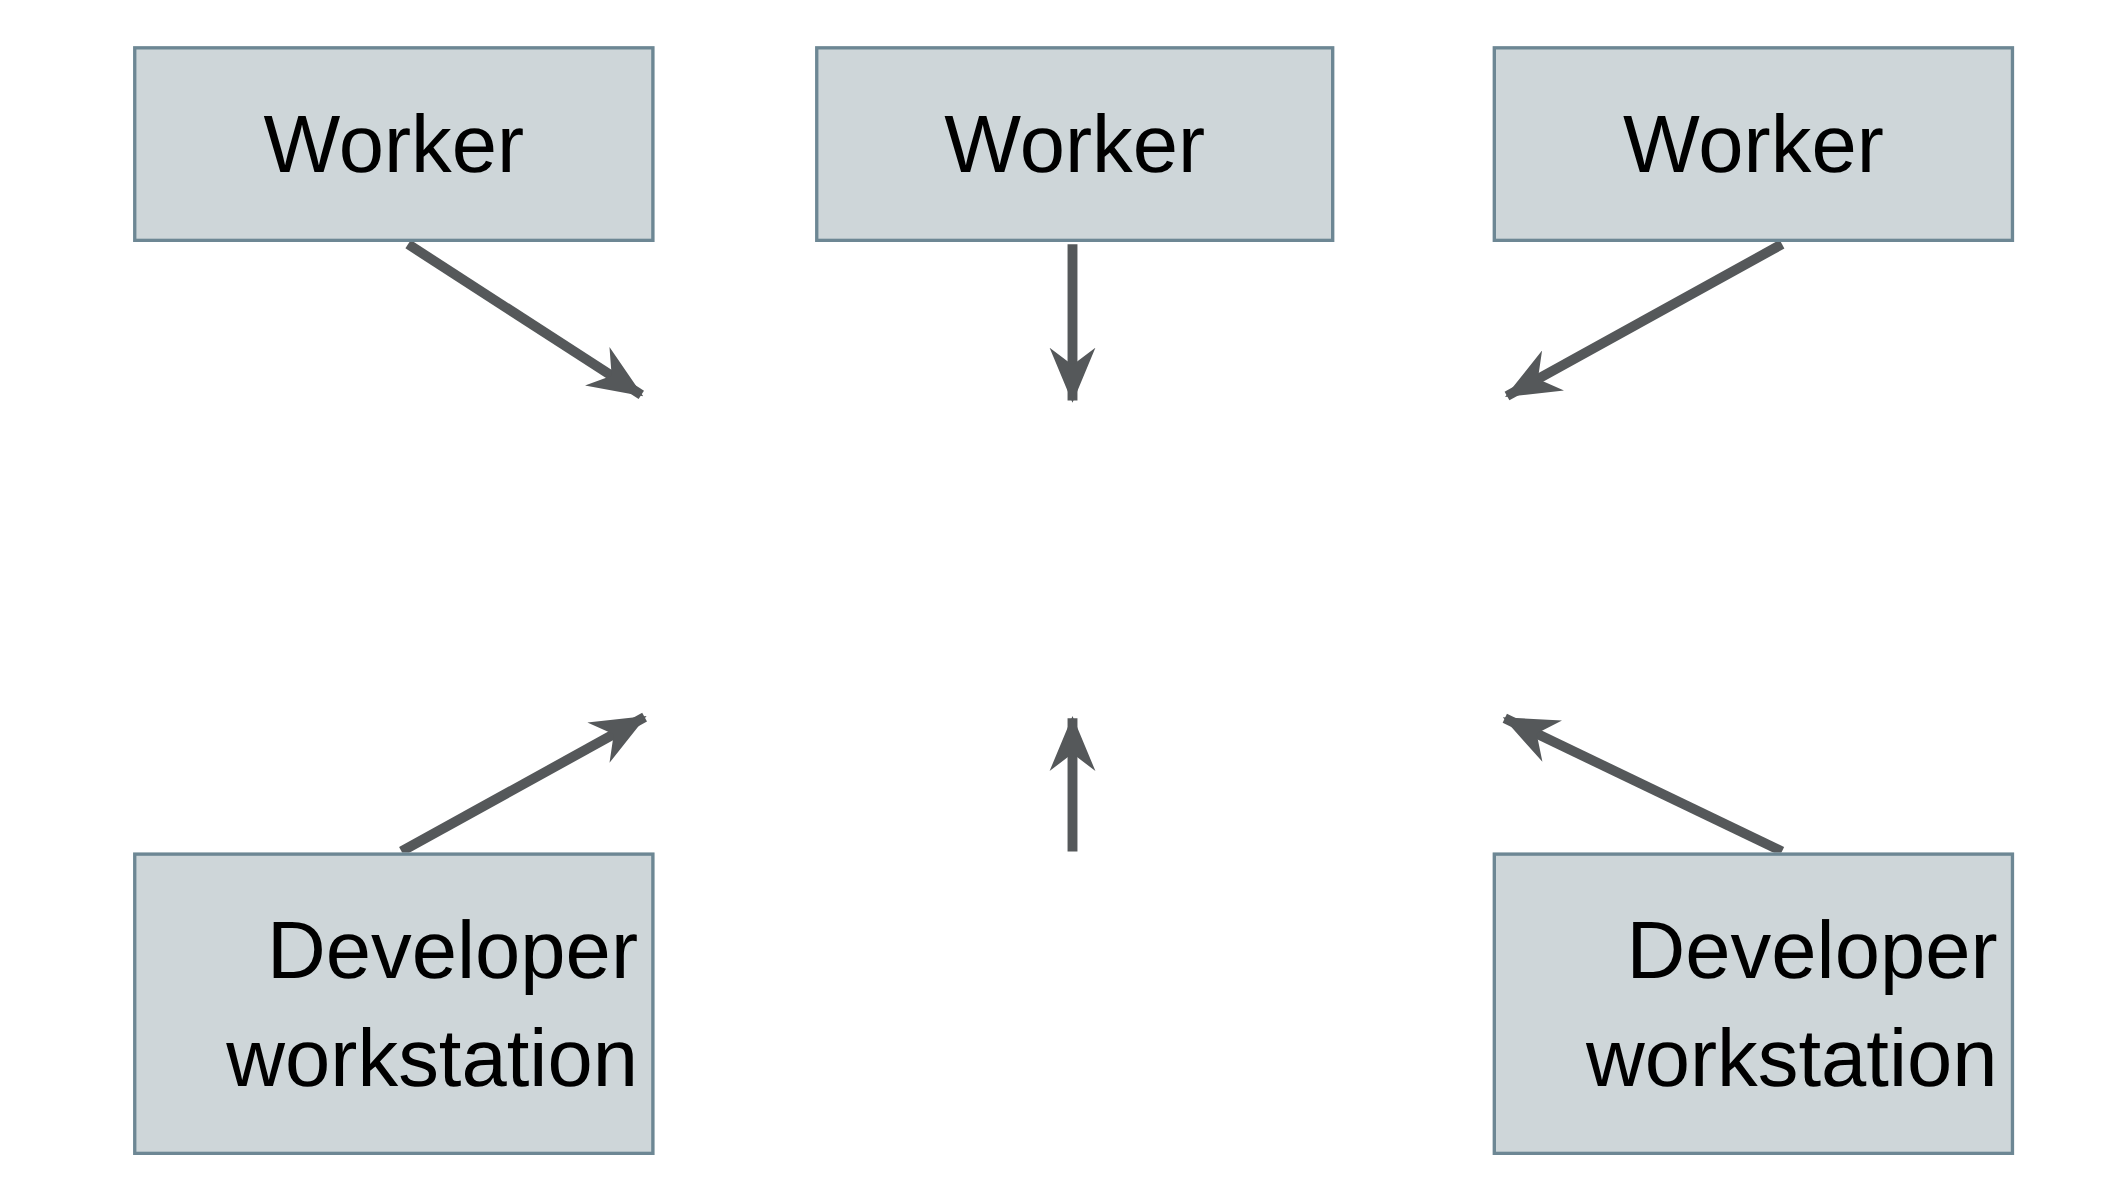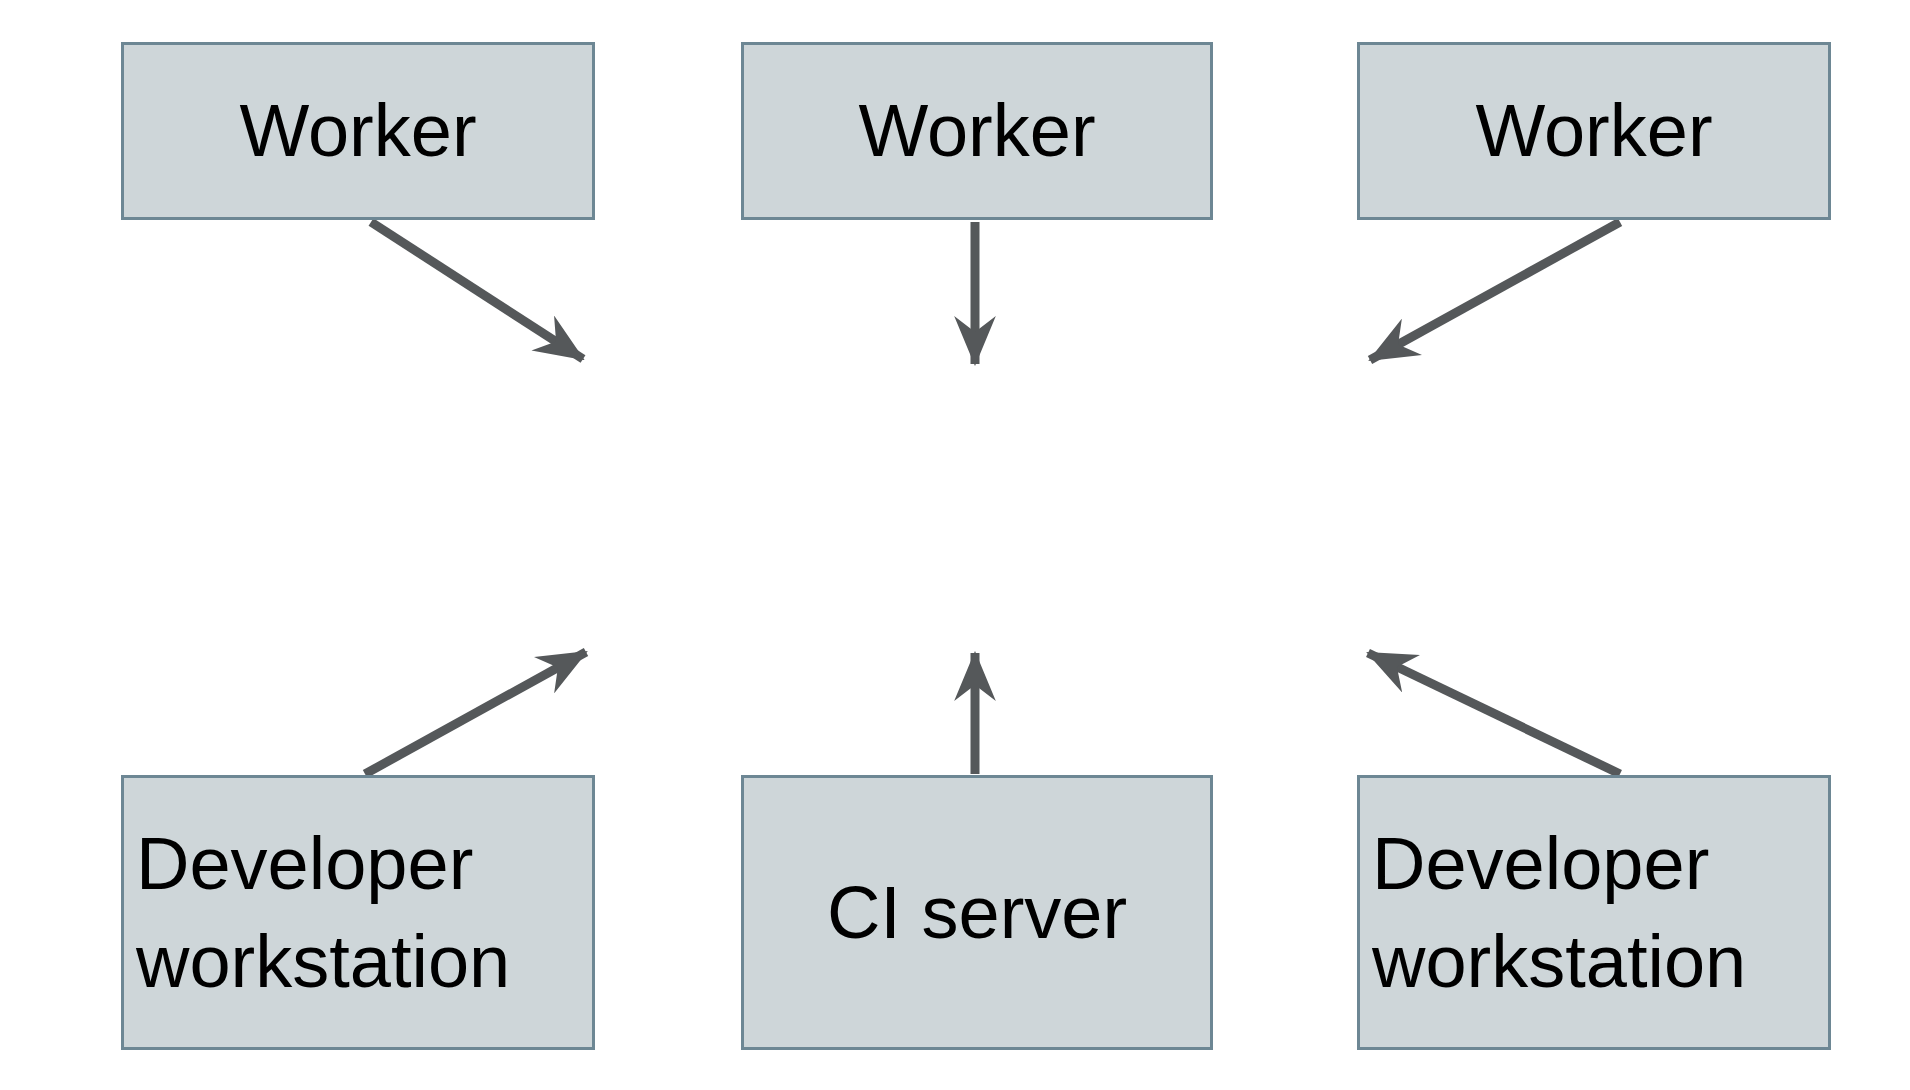--- a/index.html
+++ b/index.html
@@ -31,21 +31,21 @@
     stroke: var(--arrow-color);
     stroke-width: 9;
   }
   .node {
     position: absolute;
     background: var(--node-fill);
     border: 3px solid var(--node-border);
     display: flex;
     align-items: center;
     justify-content: center;
-    text-align: left;
+    text-align: right;
     color: var(--text-color);
     font-size: 74px;
     line-height: 1.32;
     padding: 0 12px;
   }
   .node-worker-1            { left: 121px;  top: 42px;  width: 474px; height: 178px; }
   .node-worker-2            { left: 741px;  top: 42px;  width: 472px; height: 178px; }
   .node-worker-3            { left: 1357px; top: 42px;  width: 474px; height: 178px; }
   .node-build-master        { left: 595px;  top: 370px; width: 764px; height: 275px; }
   .node-dev-workstation-l   { left: 121px;  top: 775px; width: 474px; height: 275px; }
@@ -81,21 +81,18 @@
 
   <div class="node node-worker-3">
     <span>Worker</span>
   </div>
 
 
   <div class="node node-dev-workstation-l">
     <span>Developer workstation</span>
   </div>
 
-  <div class="node node-ci-server">
-    <span>CI server</span>
-  </div>
 
   <div class="node node-dev-workstation-r">
     <span>Developer workstation</span>
   </div>
 
 </div>
 
 </body></html>

